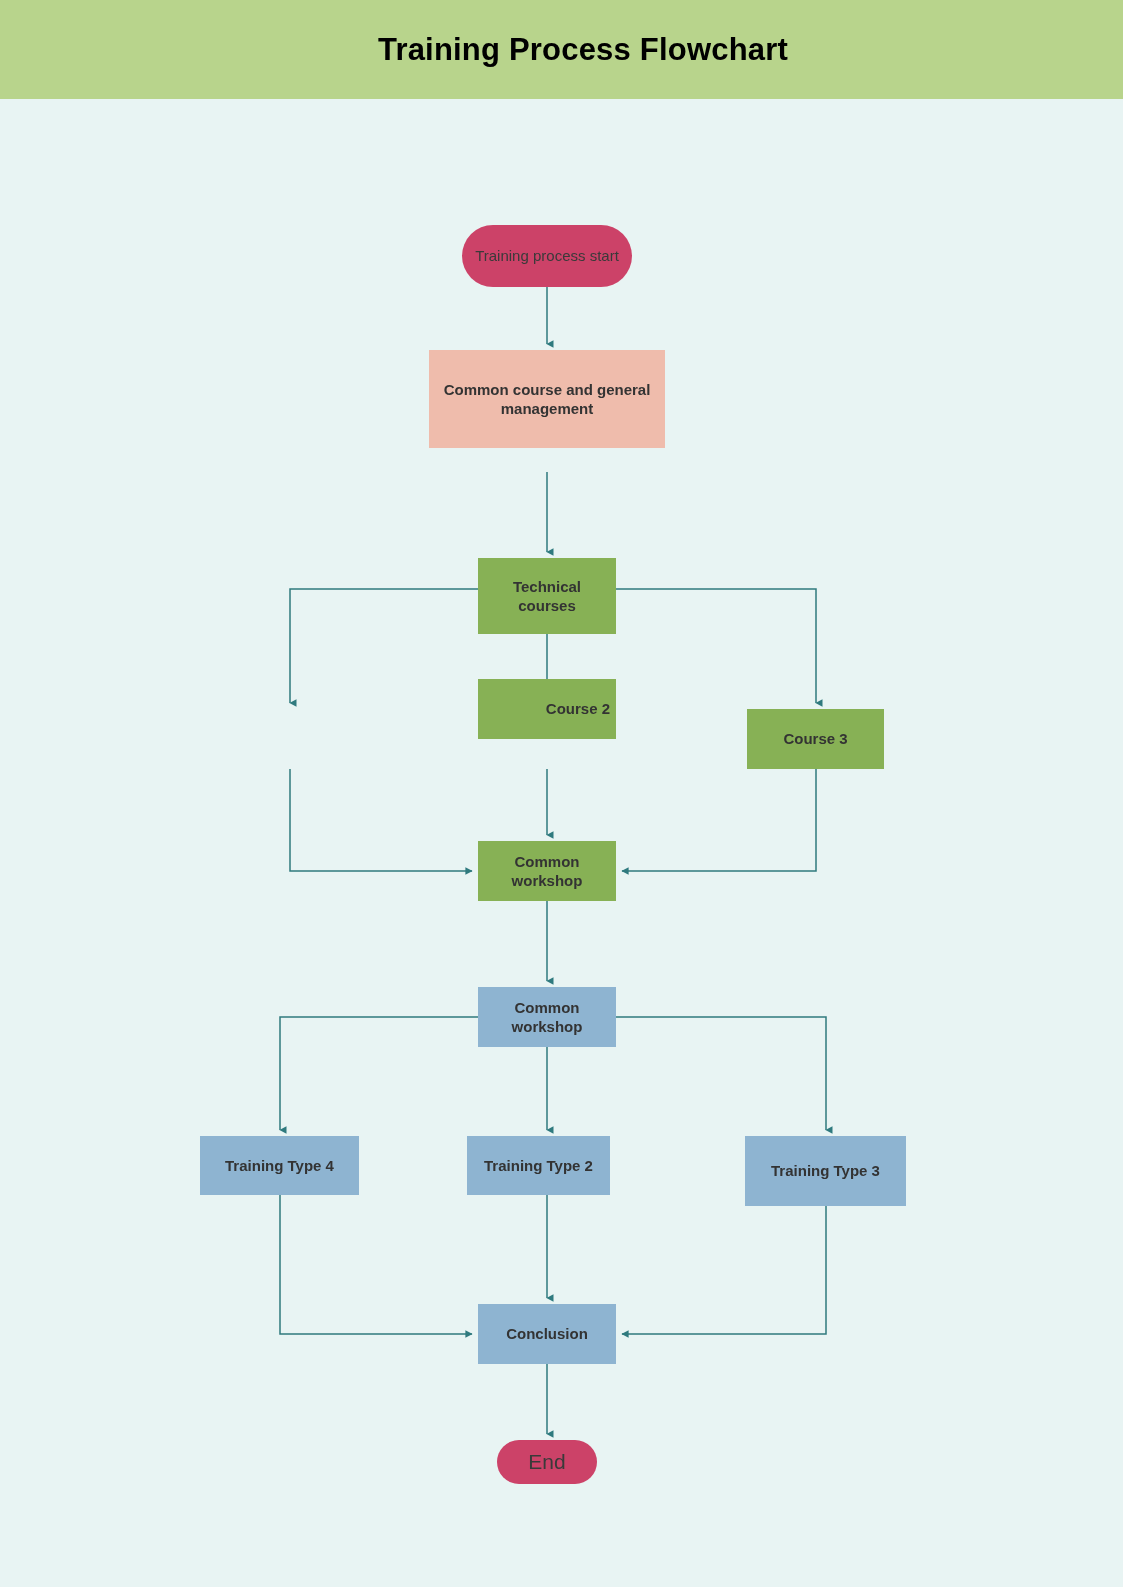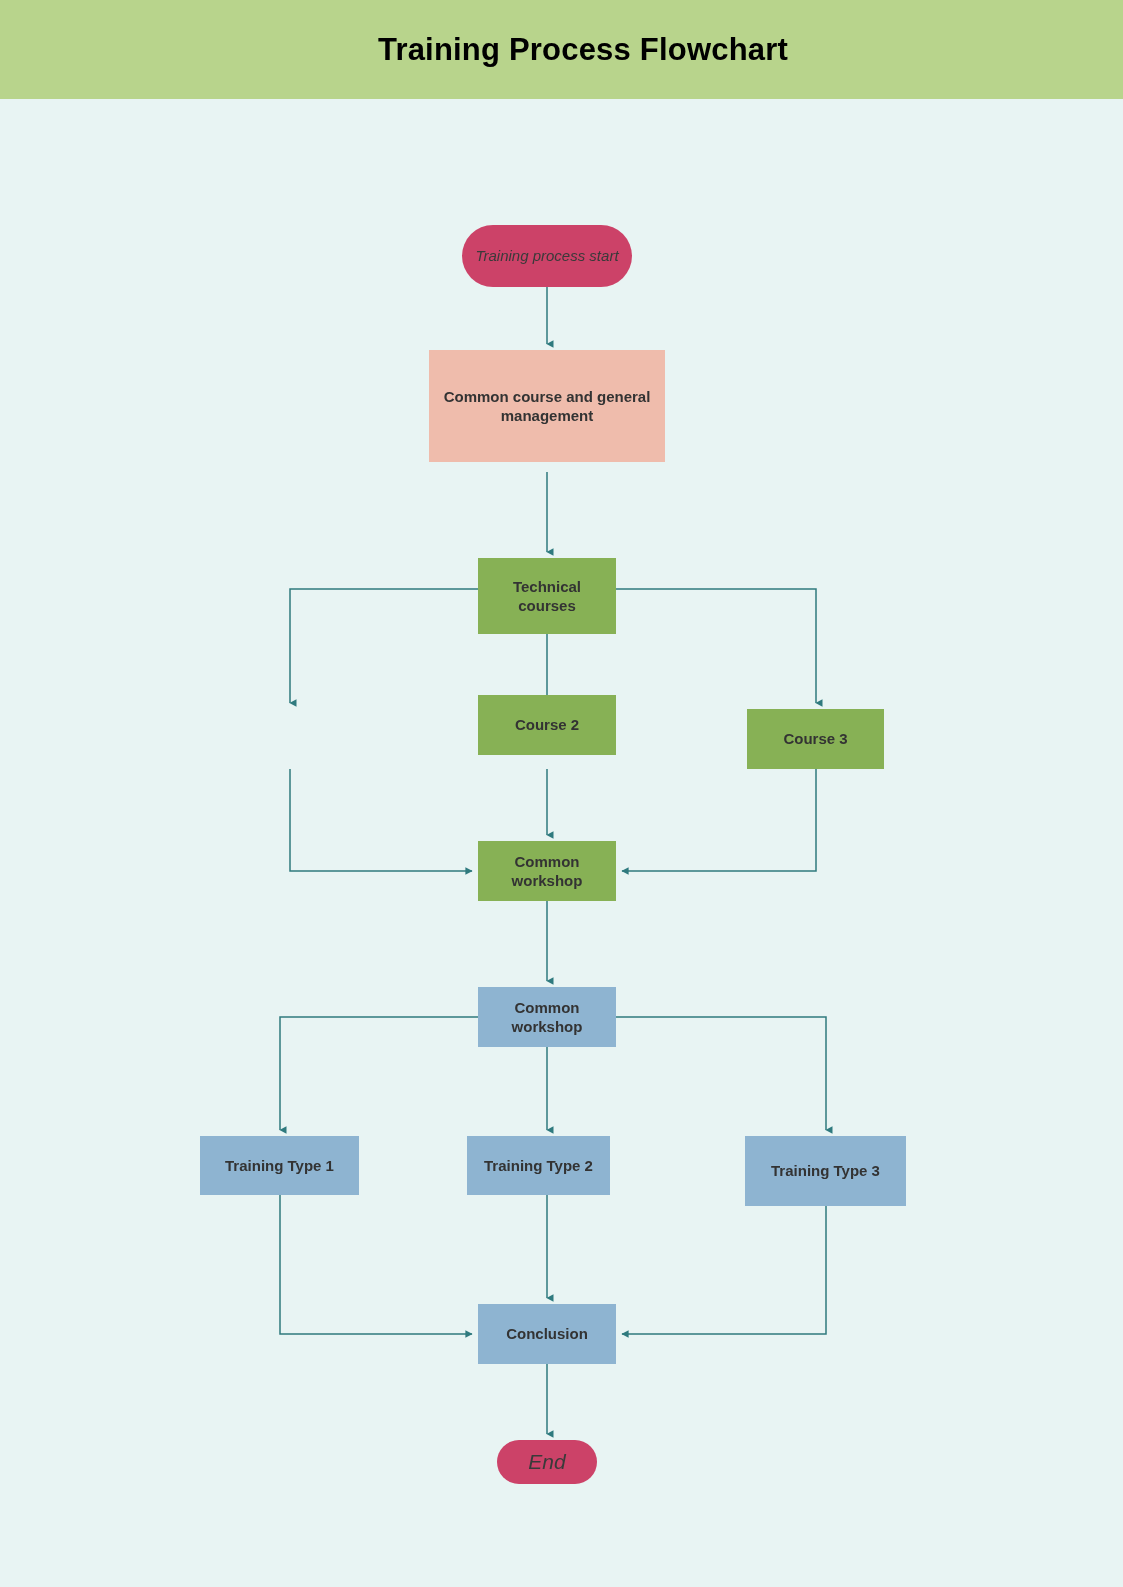--- a/index.html
+++ b/index.html
@@ -53,21 +53,20 @@
     text-align: center;
     color: #333333;
     font-weight: bold;
     line-height: 1.28;
     padding: 2px 6px;
   }
   .node.terminal {
     border-radius: 999px;
     font-weight: normal;
     color: #3a3a3a;
-    font-style: italic;
   }
   .node-label {
     display: block;
     width: 100%;
   }
   svg#edges {
     position: absolute;
     left: 0;
     top: 0;
     width: 1123px;
@@ -132,47 +131,47 @@
         <path d="M826,1096 L826,1235 L622,1235" marker-end="url(#arrow-left)"></path>
 
         <path d="M547,1265 L547,1335" marker-end="url(#arrow-down)"></path>
       </g>
     </svg>
 
     <div class="node terminal" style="left:462px; top:126px; width:170px; height:62px; background:#cc4268; font-size:15px;">
       <span class="node-label">Training process start</span>
     </div>
 
-    <div class="node" style="left:429px; top:251px; width:236px; height:112px; background:#efbcac; font-size:15px;">
+    <div class="node" style="left:429px; top:251px; width:236px; height:98px; background:#efbcac; font-size:15px;">
       <span class="node-label">Common course and general management</span>
     </div>
 
     <div class="node" style="left:478px; top:459px; width:138px; height:76px; background:#87b155; font-size:15px;">
       <span class="node-label">Technical courses</span>
     </div>
 
 
-    <div class="node" style="left:478px; top:596px; width:138px; height:60px; background:#87b155; font-size:15px;">
+    <div class="node" style="left:478px; top:580px; width:138px; height:60px; background:#87b155; font-size:15px;text-align:right;">
       <span class="node-label">Course 2</span>
     </div>
 
     <div class="node" style="left:747px; top:610px; width:137px; height:60px; background:#87b155; font-size:15px;align-items:center;">
       <span class="node-label">Course 3</span>
     </div>
 
     <div class="node" style="left:478px; top:742px; width:138px; height:60px; background:#87b155; font-size:15px;">
       <span class="node-label">Common workshop</span>
     </div>
 
     <div class="node" style="left:478px; top:888px; width:138px; height:60px; background:#8eb4d1; font-size:15px;">
       <span class="node-label">Common workshop</span>
     </div>
 
     <div class="node" style="left:200px; top:1037px; width:159px; height:59px; background:#8eb4d1; font-size:15px;">
-      <span class="node-label">Training Type 1</span>
+      <span class="node-label">Training Type 4</span>
     </div>
 
     <div class="node" style="left:467px; top:1037px; width:143px; height:59px; background:#8eb4d1; font-size:15px;">
       <span class="node-label">Training Type 2</span>
     </div>
 
     <div class="node" style="left:745px; top:1037px; width:161px; height:70px; background:#8eb4d1; font-size:15px;">
       <span class="node-label">Training Type 3</span>
     </div>
 

